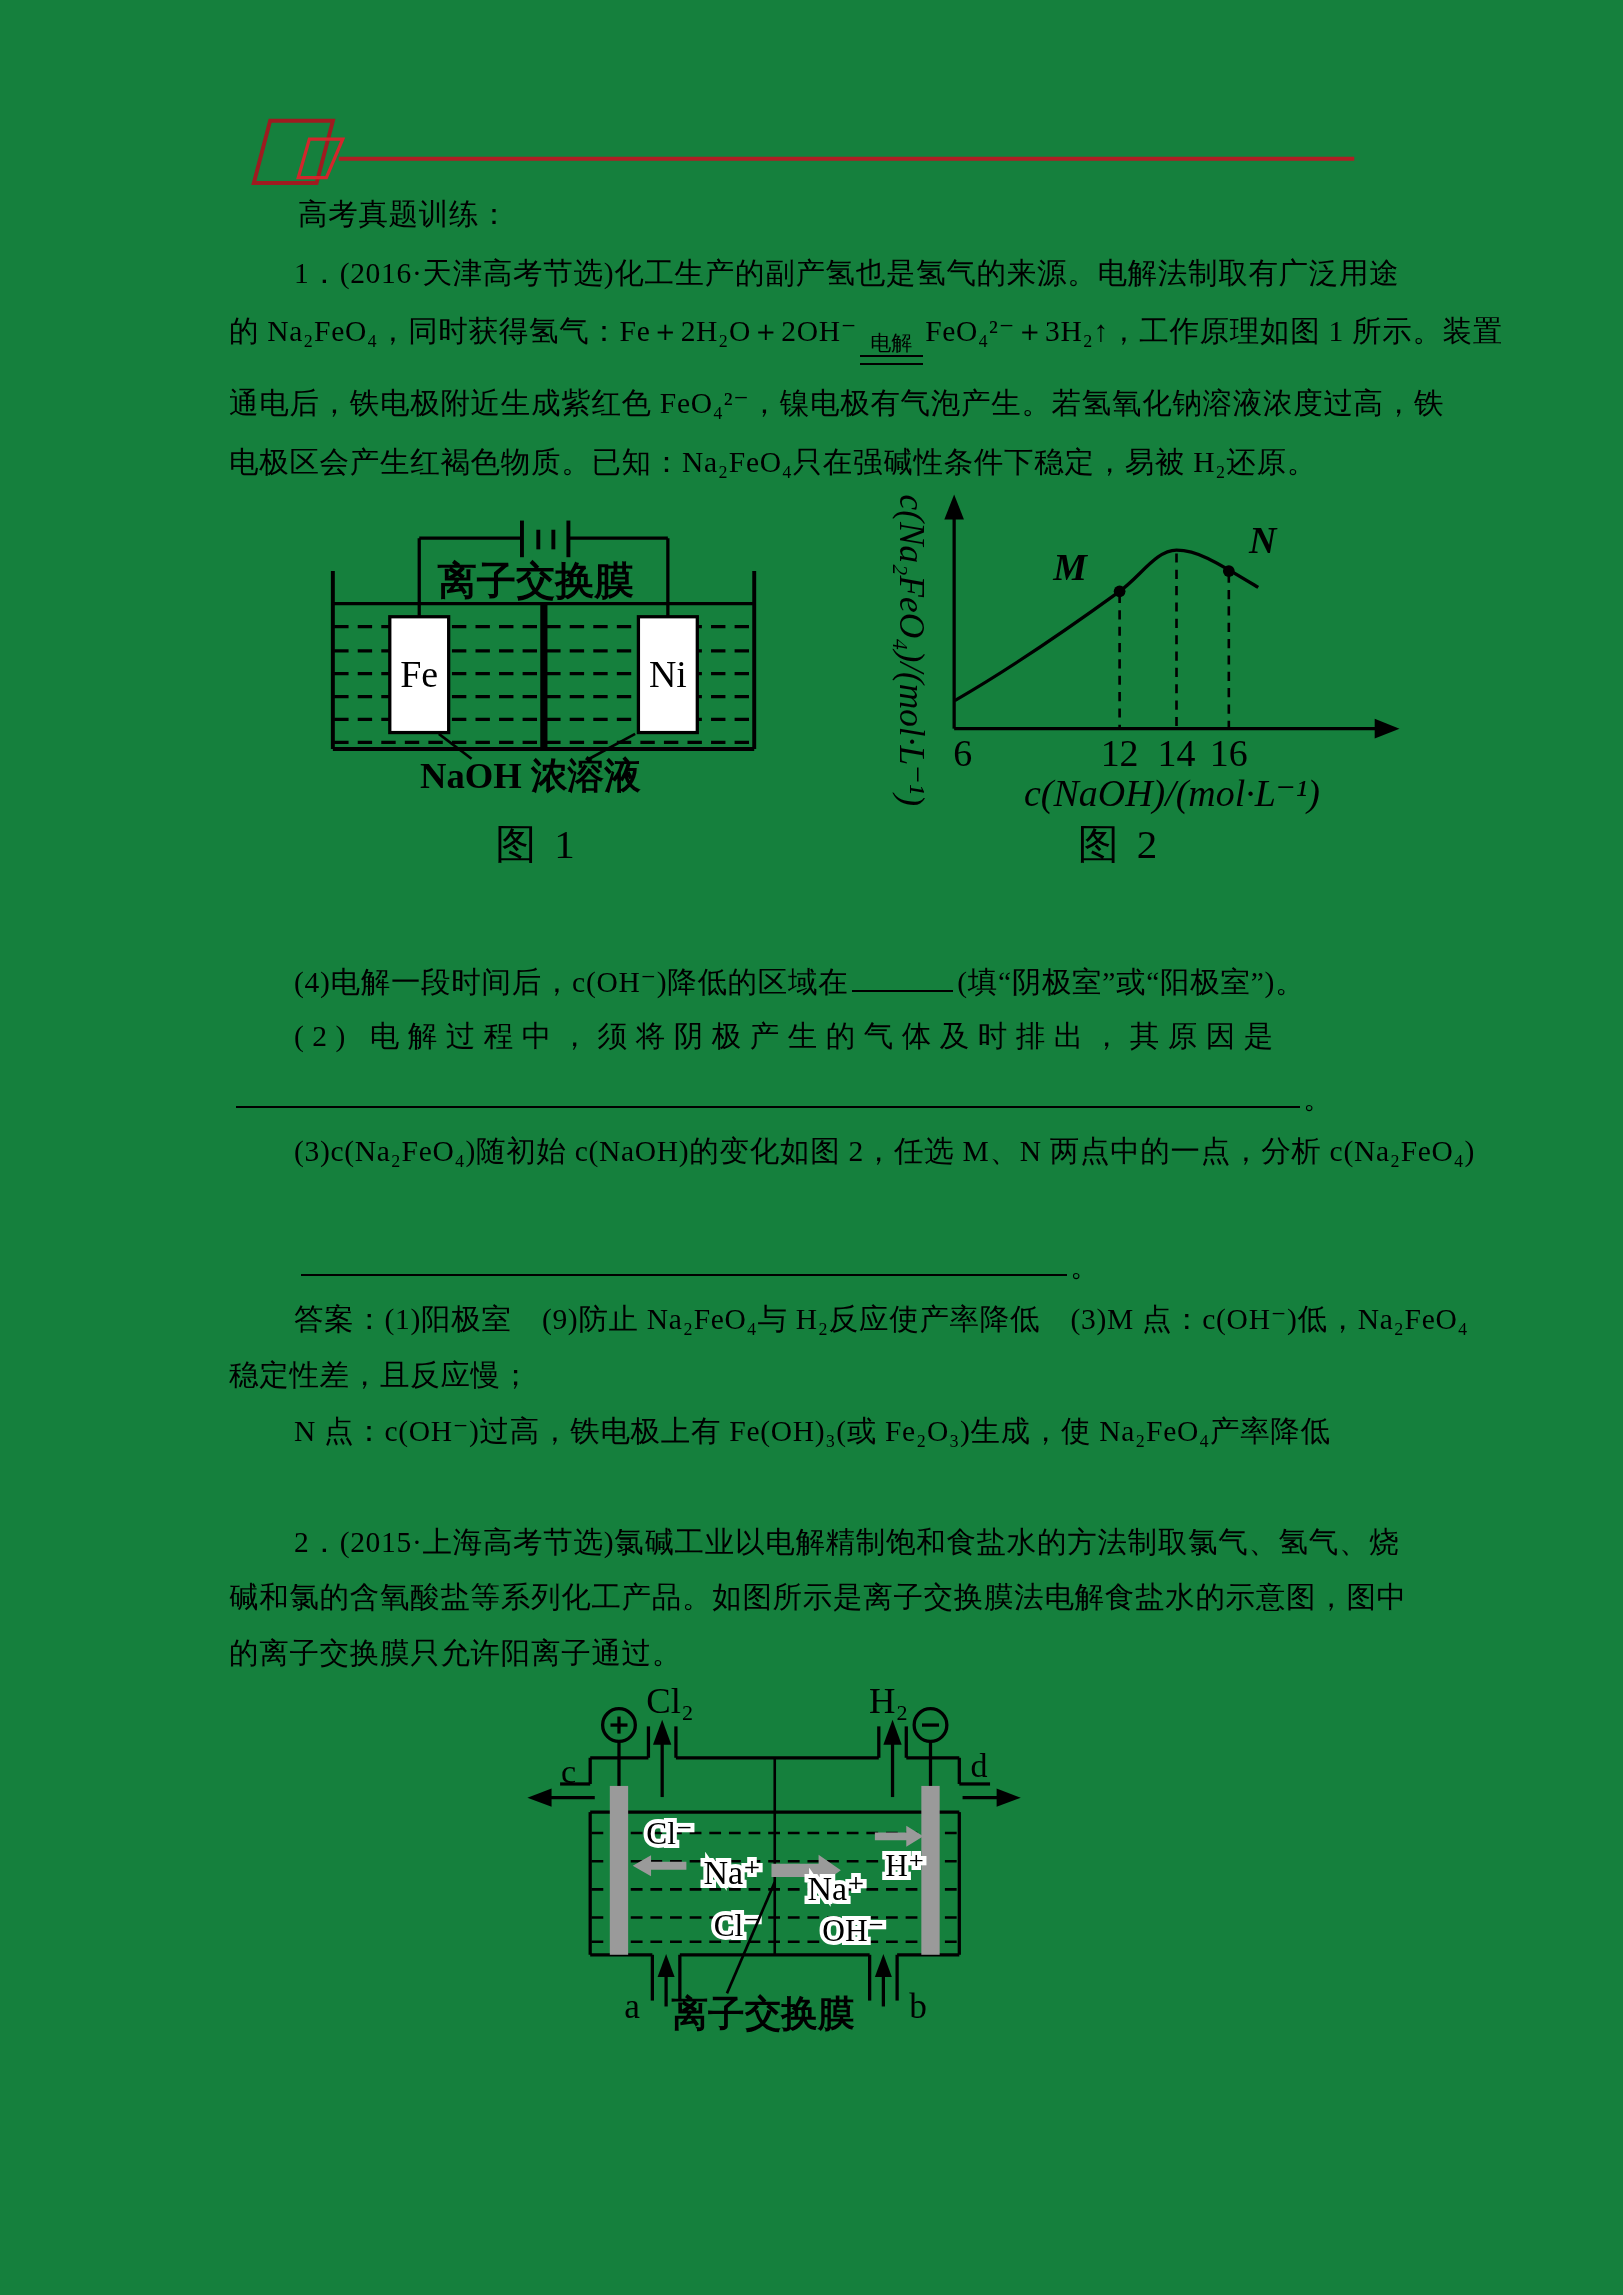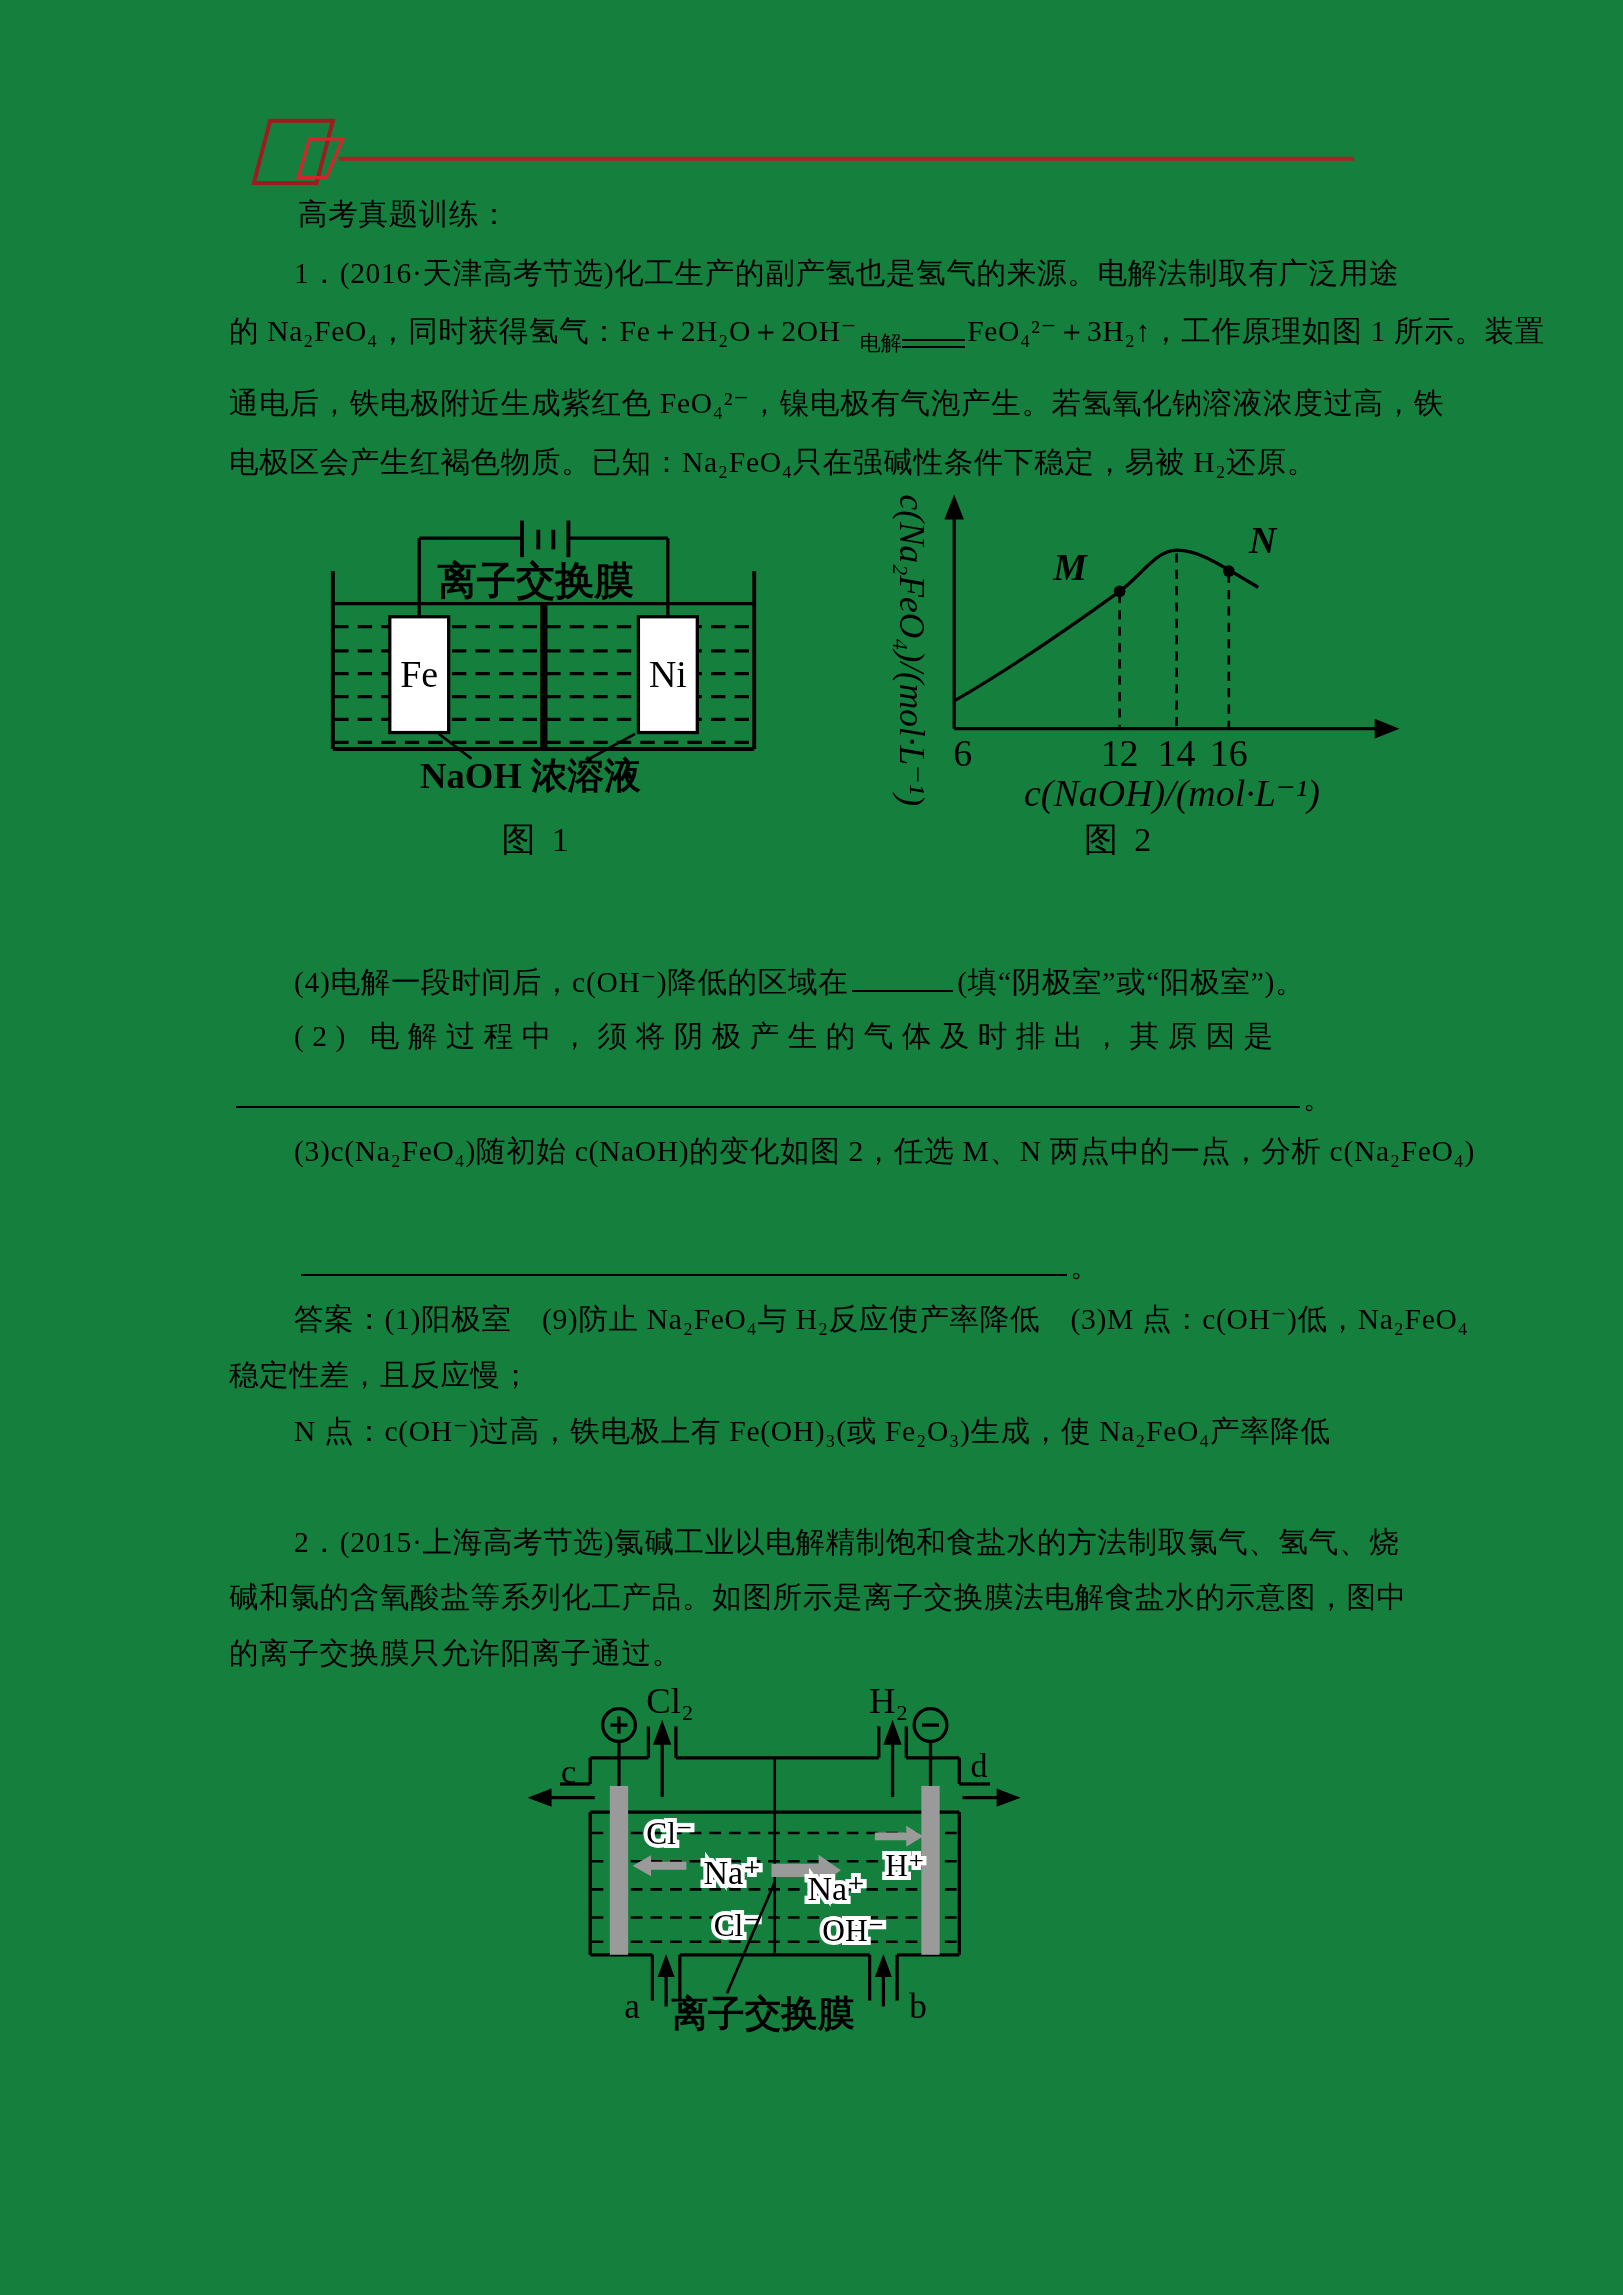--- a/index.html
+++ b/index.html
@@ -23,27 +23,27 @@
     display:inline-block;width:101px;height:26px;
     border-bottom:2.6px solid #000;margin:0 3.9px;
   }
   .rule{
     position:absolute;height:0;border-top:2.6px solid #000;
   }
   .rule-period{
     position:absolute;font-size:29.5px;
   }
   .rxn{
-    display:inline-flex;flex-direction:row;align-items:center;
+    display:inline-flex;flex-direction:column;align-items:center;
     vertical-align:-9.2px;margin:0 2.6px;
   }
   .rxn-cond{font-size:21px;line-height:22px;letter-spacing:0;}
   .rxn-line{width:63px;height:5.2px;border-top:2.6px solid #000;border-bottom:2.6px solid #000;margin-top:1.3px;}
   .caption{
-    position:absolute;font-size:34px;text-align:center;letter-spacing:3.9px;
+    position:absolute;font-size:41px;text-align:center;letter-spacing:3.9px;
   }
   svg text{font-family:"Liberation Serif","DejaVu Serif",serif;}
   .halo{paint-order:stroke;stroke:#ffffff;stroke-width:12px;fill:#000;}
 </style>
 </head>
 <body>
 
 <div id="page">
 
   <svg class="abs" style="left:229px;top:111px;" width="1152" height="85" viewBox="0 0 1760 130">

